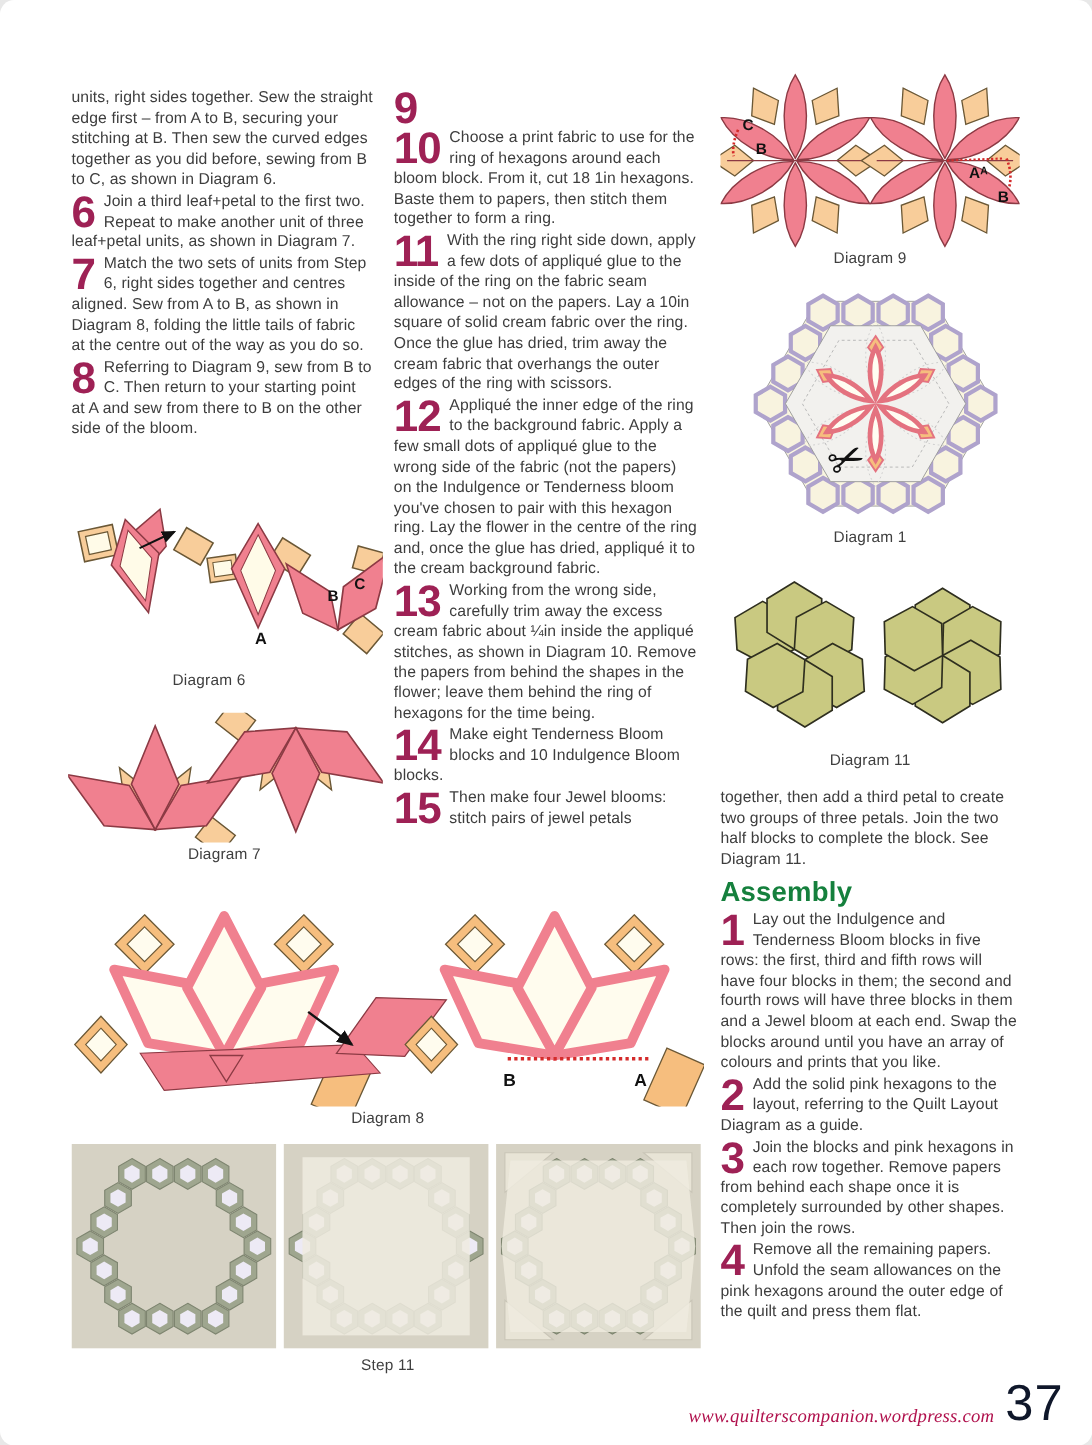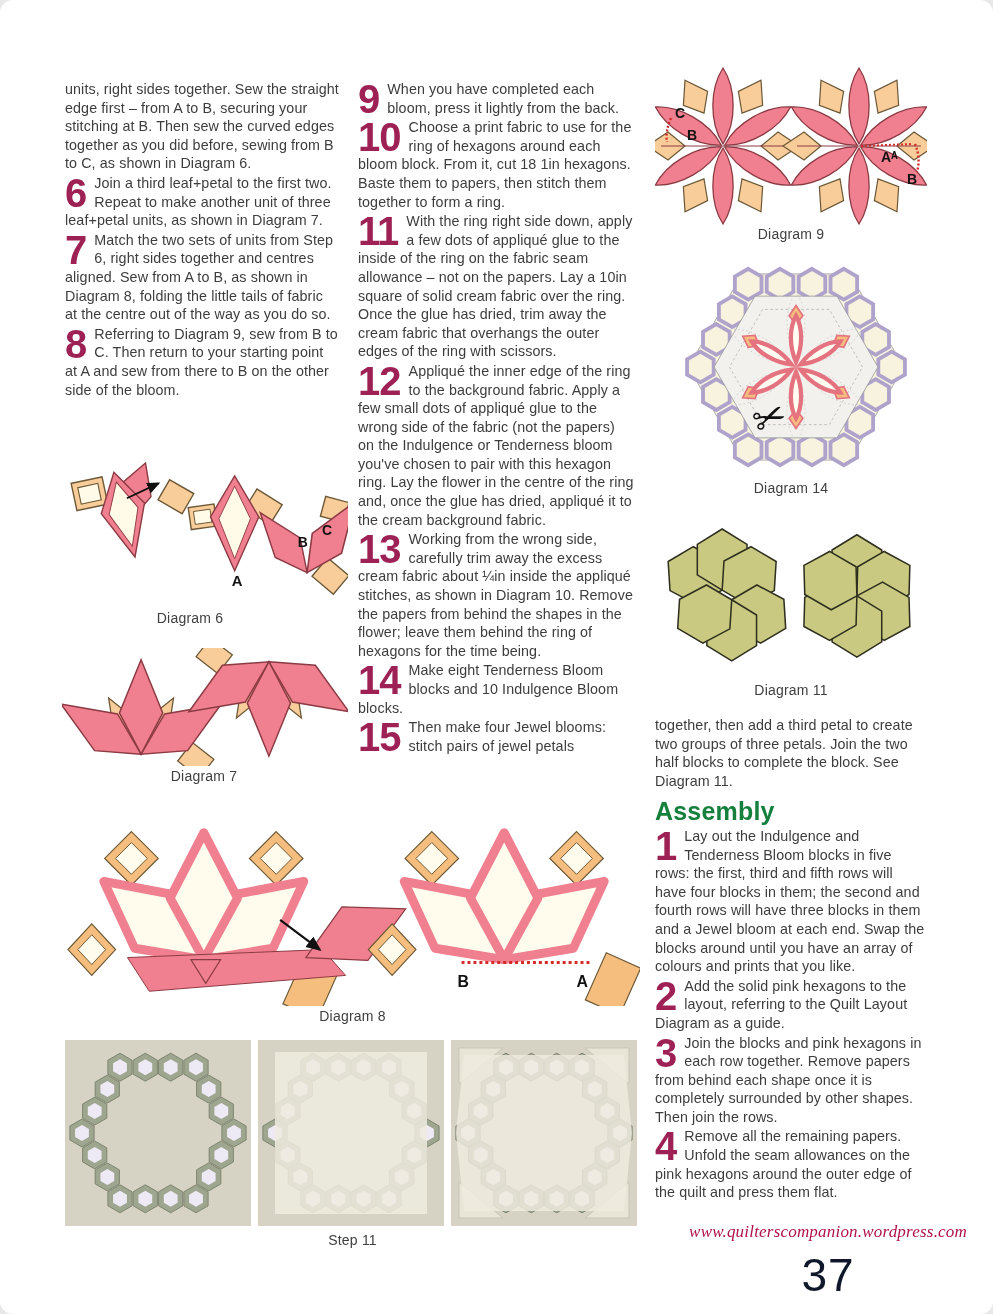--- a/index.html
+++ b/index.html
@@ -17,21 +17,21 @@
   }
   .clear{clear:both;}
   .cap{
     position:absolute;text-align:center;font-size:14px;color:#3f3f3f;letter-spacing:.2px;
   }
   h2.assembly{
     color:#15803d;font-size:25px;font-weight:700;margin:12px 0 6px 0;letter-spacing:.2px;
   }
   .fig{position:absolute;}
   #footer{
-    position:absolute;right:26px;bottom:16px;display:flex;align-items:center;gap:10px;flex-direction:column;
+    position:absolute;right:26px;bottom:16px;display:flex;align-items:flex-end;gap:10px;
   }
   #footer .url{
     font-family:"Liberation Serif","DejaVu Serif",serif;font-style:italic;
     color:#B0104C;font-size:17px;letter-spacing:.2px;
   }
   #footer .pagenum{
     font-size:46px;color:#0f172a;font-weight:400;line-height:1;letter-spacing:1px;
   }
   svg text{font-family:"Liberation Sans","DejaVu Sans",sans-serif;}
 </style>
@@ -43,21 +43,21 @@
   <div class="col" style="top:80px;left:65px;width:274px;">
     <p>units, right sides together. Sew the straight edge first – from A to B, securing your stitching at B. Then sew the curved edges together as you did before, sewing from B to C, as shown in Diagram 6.</p>
     <p class="step"><span class="stepnum">6</span><span>Join a third leaf+petal to the first two. Repeat to make another unit of three leaf+petal units, as shown in Diagram 7.</span></p>
     <div class="clear"></div>
     <p class="step"><span class="stepnum">7</span><span>Match the two sets of units from Step 6, right sides together and centres aligned. Sew from A to B, as shown in Diagram 8, folding the little tails of fabric at the centre out of the way as you do so.</span></p>
     <div class="clear"></div>
     <p class="step"><span class="stepnum">8</span><span>Referring to Diagram 9, sew from B to C. Then return to your starting point at A and sew from there to B on the other side of the bloom.</span></p>
   </div>
 
   <div class="col" style="top:80px;left:358px;width:276px;">
-    <p class="step"><span class="stepnum">9</span><span>When you have completed each bloom, press it lightly from the back.</span></p>
+    <p class="step"><span class="stepnum">9</span></p>
     <div class="clear"></div>
     <p class="step"><span class="stepnum">10</span><span>Choose a print fabric to use for the ring of hexagons around each bloom block. From it, cut 18 1in hexagons. Baste them to papers, then stitch them together to form a ring.</span></p>
     <div class="clear"></div>
     <p class="step"><span class="stepnum">11</span><span>With the ring right side down, apply a few dots of appliqué glue to the inside of the ring on the fabric seam allowance – not on the papers. Lay a 10in square of solid cream fabric over the ring. Once the glue has dried, trim away the cream fabric that overhangs the outer edges of the ring with scissors.</span></p>
     <div class="clear"></div>
     <p class="step"><span class="stepnum">12</span><span>Appliqué the inner edge of the ring to the background fabric. Apply a few small dots of appliqué glue to the wrong side of the fabric (not the papers) on the Indulgence or Tenderness bloom you've chosen to pair with this hexagon ring. Lay the flower in the centre of the ring and, once the glue has dried, appliqué it to the cream background fabric.</span></p>
     <div class="clear"></div>
     <p class="step"><span class="stepnum">13</span><span>Working from the wrong side, carefully trim away the excess cream fabric about ¼in inside the appliqué stitches, as shown in Diagram 10. Remove the papers from behind the shapes in the flower; leave them behind the ring of hexagons for the time being.</span></p>
     <div class="clear"></div>
     <p class="step"><span class="stepnum">14</span><span>Make eight Tenderness Bloom blocks and 10 Indulgence Bloom blocks.</span></p>
@@ -374,21 +374,21 @@
             <g transform="rotate(300)">
                 <polygon points="0,-72 8,-60 0,-50 -8,-60" fill="#F6BE7E" stroke="#E4727F" stroke-width="2"></polygon>
                 <path d="M0,-6 C-8,-24 -8,-46 0,-60 C8,-46 8,-24 0,-6 Z" fill="#FFFDF2" stroke="#E4727F" stroke-width="5"></path>
               </g>
           </g>
         </g>
         <text x="95" y="225" font-size="46" transform="rotate(-22 115 210)" fill="#111">✂</text>
       </g>
     </svg>
   </div>
-  <div class="cap" style="top:480px;left:655px;width:272px;">Diagram 14</div>
+  <div class="cap" style="top:480px;left:655px;width:272px;">Diagram 1</div>
 
   <div class="fig" style="top:508px;left:650px;width:280px;height:172px;">
     <svg width="280" height="172" viewBox="0 0 290 180">
       <defs>
         <polygon id="jewel" points="0,0 -26,-16 -26,-48 0,-64 26,-48 26,-16" fill="#C9C981" stroke="#2f2f1f" stroke-width="1.6"></polygon>
       </defs>
       <g transform="translate(74,86)">
         <use href="#jewel" transform="rotate(-62)"></use>
         <use href="#jewel"></use>
         <use href="#jewel" transform="rotate(62)"></use>

